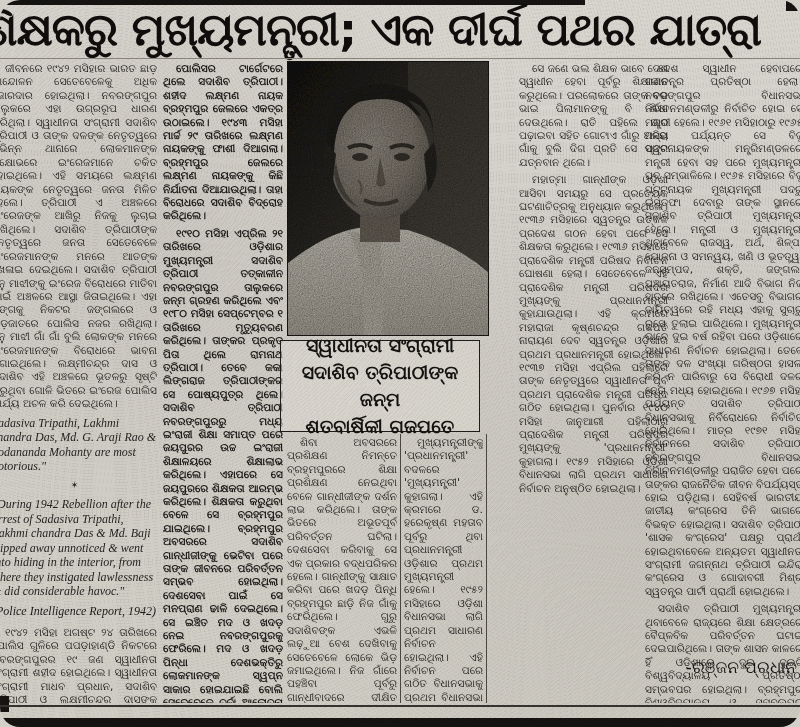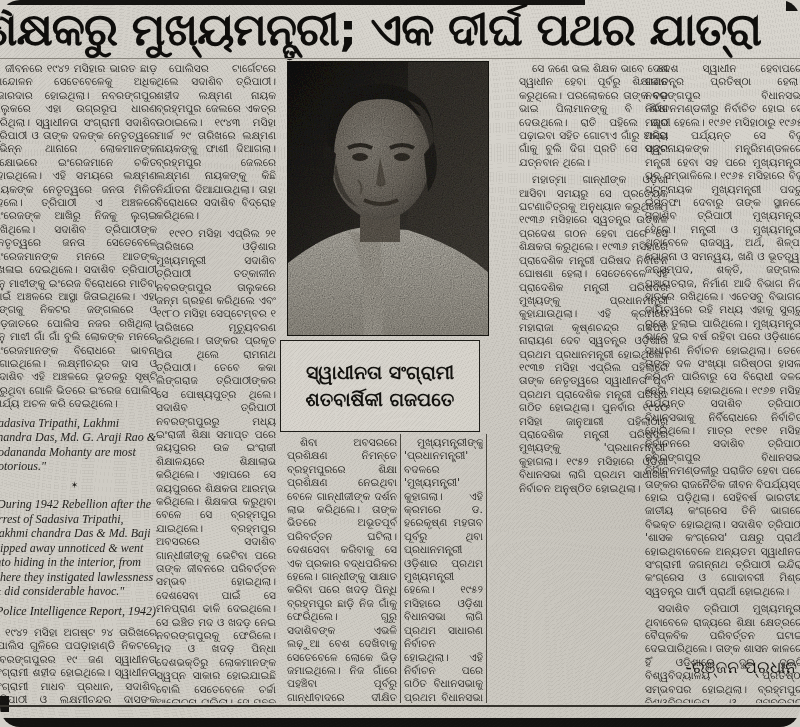--- a/index.html
+++ b/index.html
@@ -33,21 +33,21 @@
   }
   #headline-rule{position:absolute;left:0;top:58px;width:800px;height:1px;background:#8a867e;}
   
   .col{
     position:absolute;top:62px;height:641px;overflow:hidden;
     font-size:10.6px;line-height:13.4px;text-align:justify;
     color:#1b1a17;
   }
   .col p{margin:0 0 4px 0;text-indent:13px;}
   #col-a{left:-8px;width:165px;}
-  #col-b{left:156px;width:120px;}
+  #col-b{left:163px;width:120px;font-weight:bold;}
   #col-c{left:287px;top:436px;height:267px;width:110px;}
   #col-d{left:404px;top:436px;height:267px;width:79px;}
   #col-e{left:519px;width:149px;}
   #col-f{left:645px;width:158px;}
   
   .quote{
     font-family:"Liberation Serif","DejaVu Serif",serif;
     font-style:italic;font-size:12px;line-height:14.5px;
     margin:5px 0 4px 0;color:#201f1c;text-align:left;
   }
@@ -158,20 +158,21 @@
         <path d="M76 138 Q93 146 110 138" stroke="#4a443b" stroke-width="4" fill="none"></path>
         <path d="M70 118 Q76 126 72 132" stroke="#6b6459" stroke-width="2" fill="none"></path>
 
         <path d="M48 100 Q52 130 70 145 Q50 138 46 112 Z" fill="#57524a"></path>
       </g>
     </svg>
   </div>
 
   <div id="caption">
     <div>ସ୍ୱାଧୀନତା ସଂଗ୍ରାମୀ</div>
+    <div>ସଦାଶିବ ତ୍ରିପାଠୀଙ୍କ ଜନ୍ମ</div>
     <div>ଶତବାର୍ଷିକୀ ଗଜପତେ</div>
   </div>
 
   <div class="col" id="col-c">
     <p>ଶିବା ଅବସରରେ ପ୍ରଶିକ୍ଷଣ ନିମନ୍ତେ ବ୍ରହ୍ମପୁରରେ ଶିକ୍ଷା ପ୍ରଶିକ୍ଷଣ ନେଇଥିବା ବେଳେ ଗାନ୍ଧୀଜୀଙ୍କ ଦର୍ଶନ ଲାଭ କରିଥିଲେ। ତାଙ୍କ ଭିତରେ ଅଭୂତପୂର୍ବ ପରିବର୍ତ୍ତନ ଘଟିଲା। ଦେଶସେବା କରିବାକୁ ସେ ଏକ ପ୍ରକାର ବଦ୍ଧପରିକର ହେଲେ। ଗାନ୍ଧୀଙ୍କୁ ସାକ୍ଷାତ କରିବା ପରେ ଖଦଡ଼ ପିନ୍ଧି ବ୍ରହ୍ମପୁର ଛାଡ଼ି ନିଜ ଗାଁକୁ ଫେରିଥିଲେ। ଗୁରୁ ସଦାଶିବଙ୍କ ଏଭଳି ଲଢ଼ୁଆ ବେଶ ଦେଖିବାକୁ ସେତେବେଳେ ଲୋକେ ଭିଡ଼ ଜମାଇଥିଲେ। ନିଜ ଗାଁରେ ପହଞ୍ଚିବା ପୂର୍ବରୁ ଗାନ୍ଧୀବାଦରେ ଦୀକ୍ଷିତ ନବରଙ୍ଗପୁରରେ ତାଙ୍କୁ ଅନେକ ଅନୁଗାମୀ ମିଳିଥିଲେ। ସେତେବେଳଠୁ ସେ ଆଉ ପଛକୁ ଫେରି ଚାହିଁ ନାହାଁନ୍ତି। ଦେଶ ସେବାରେ ନିଜ ଜୀବନକୁ ଉତ୍ସର୍ଗ କରି ଇଂରେଜ ଶାସନ ବିରୋଧରେ ଆନ୍ଦୋଳନ କରି ବାରମ୍ବାର କାରାବରଣ କରିଥିଲେ।</p>
   </div>
   <div class="col" id="col-d">
     <p>ମୁଖ୍ୟମନ୍ତ୍ରୀଙ୍କୁ 'ପ୍ରଧାନମନ୍ତ୍ରୀ' ବଦଳରେ 'ମୁଖ୍ୟମନ୍ତ୍ରୀ' କୁହାଗଲା। ଏହି କ୍ରମରେ ଡ. ହରେକୃଷ୍ଣ ମହତାବ ପୂର୍ବରୁ ଥିବା ପ୍ରଧାନମନ୍ତ୍ରୀ ଓଡ଼ିଶାର ପ୍ରଥମ ମୁଖ୍ୟମନ୍ତ୍ରୀ ହେଲେ। ୧୯୫୨ ମସିହାରେ ଓଡ଼ିଶା ବିଧାନସଭା ଲାଗି ପ୍ରଥମ ସାଧାରଣ ନିର୍ବାଚନ ହୋଇଥିଲା। ଏହି ନିର୍ବାଚନ ପରେ ଗଠିତ ବିଧାନସଭାକୁ ପ୍ରଥମ ବିଧାନସଭା କୁହାଗଲା। ଏହି ନିର୍ବାଚନରେ ନବକୃଷ୍ଣ ଚୌଧୁରୀ ମୁଖ୍ୟମନ୍ତ୍ରୀ ହୋଇଥିଲେ। ଚୌଧୁରୀଙ୍କୁ ଓଡ଼ିଶାର ପ୍ରଥମ ନିର୍ବାଚିତ ମୁଖ୍ୟମନ୍ତ୍ରୀ କୁହାଗଲା।</p>
 
   </div>

